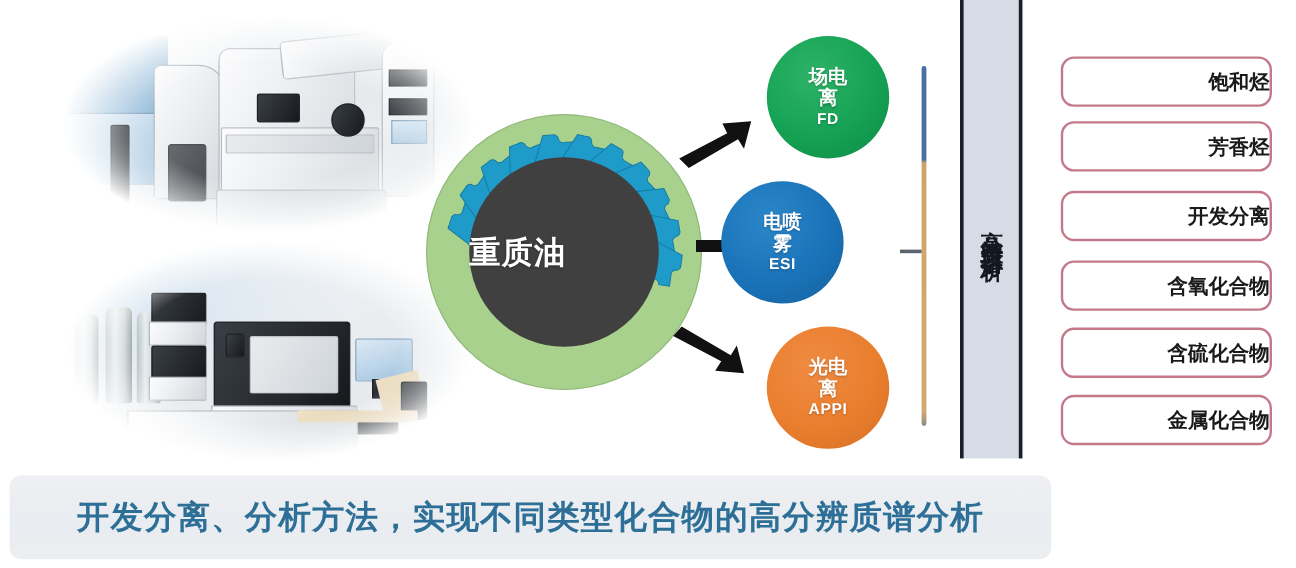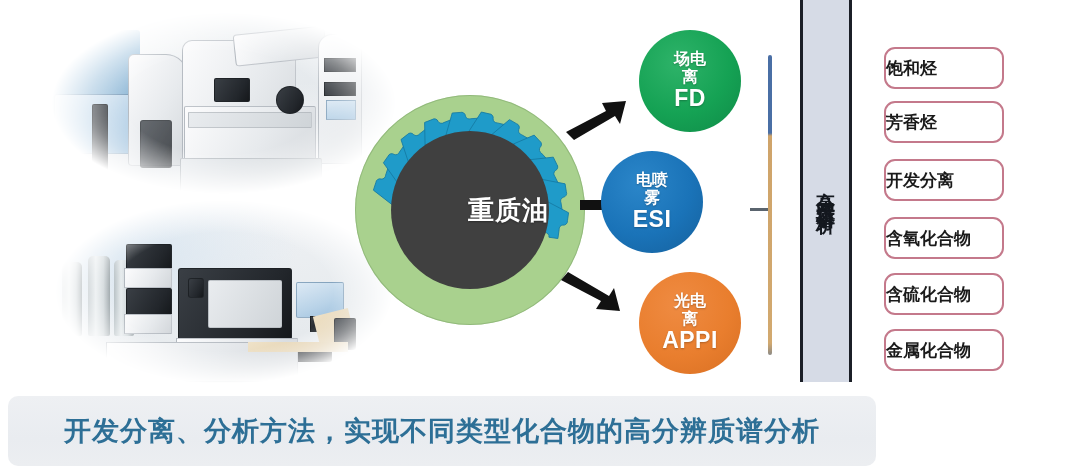--- a/index.html
+++ b/index.html
@@ -74,21 +74,21 @@
   .donut-inner {
     position: absolute;
     left: 36px;
     top: 36px;
     width: 158px;
     height: 158px;
     border-radius: 50%;
     background: #404040;
     display: flex;
     align-items: center;
-    justify-content: flex-end;
+    justify-content: flex-start;
   }
   .donut-label {
     color: #ffffff;
     font-size: 26px;
     font-weight: bold;
     letter-spacing: 1px;
     text-shadow: 0 1px 2px rgba(0,0,0,0.35);
   }
   .puzzle-arc {
     position: absolute;
@@ -106,21 +106,21 @@
     display: flex;
     flex-direction: column;
     align-items: center;
     justify-content: center;
     color: #ffffff;
     text-align: left;
     line-height: 1.12;
     text-shadow: 0 1px 2px rgba(0,0,0,0.25);
   }
   .ion-cn { font-size: 16px; font-weight: bold; }
-  .ion-en { font-size: 23px; font-weight: bold; letter-spacing: 0.5px; }
+  .ion-en { font-size: 13px; font-weight: bold; letter-spacing: 0.5px; }
 
   #ion-fd   { left: 639px; top: 30px;  width: 102px; height: 102px; background: radial-gradient(circle at 38% 32%, #2eb369 0%, #15a254 55%, #0f8a47 100%); }
   #ion-esi  { left: 601px; top: 151px; width: 102px; height: 102px; background: radial-gradient(circle at 38% 32%, #2b86c9 0%, #1a73b8 55%, #15609c 100%); }
   #ion-appi { left: 639px; top: 272px; width: 102px; height: 102px; background: radial-gradient(circle at 38% 32%, #ef8b42 0%, #e97e2e 55%, #d86f22 100%); }
 
   
   .col-line {
     position: absolute;
     left: 768px;
     top: 55px;
@@ -164,28 +164,28 @@
     font-weight: bold;
     color: #14181f;
     letter-spacing: 4px;
     line-height: 1;
   }
 
   
   .pill {
     position: absolute;
     left: 884px;
-    width: 120px;
+    width: 176px;
     height: 42px;
     border: 2px solid #c4798b;
     border-radius: 11px;
     background: #ffffff;
     display: flex;
     align-items: center;
-    justify-content: flex-start;
+    justify-content: flex-end;
     font-size: 17px;
     font-weight: bold;
     color: #1a1a1a;
     box-sizing: border-box;
   }
 
   
   .caption {
     position: absolute;
     left: 8px;

